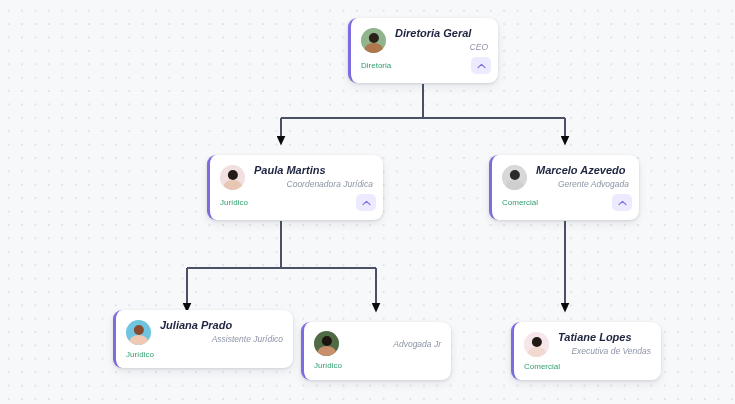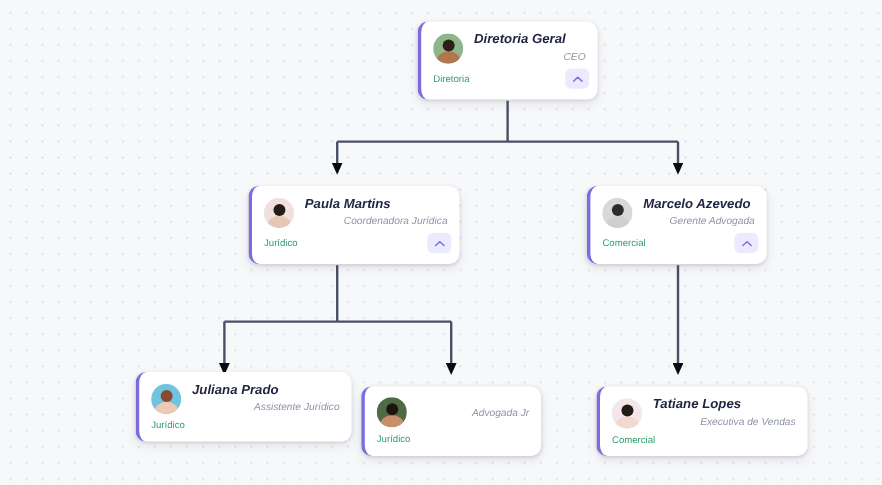--- a/index.html
+++ b/index.html
@@ -259,21 +259,21 @@
       </div>
       <div class="node-text">
         <div class="node-role">Advogada Jr</div>
       </div>
     </div>
     <div class="node-bottom">
       <span class="badge">Jurídico</span>
     </div>
   </div>
 
-  <div class="node leaf" id="node-5" style="left: 497px; top: 322px; width: 176px; height: 58px; border-left-color: rgb(124, 108, 224);">
+  <div class="node leaf" id="node-5" style="left: 511px; top: 322px; width: 150px; height: 58px; border-left-color: rgb(124, 108, 224);">
     <div class="node-top">
       <div class="avatar">
         <div class="bg" style="background: rgb(246, 230, 234);"></div>
           <div class="body" style="background: rgb(241, 217, 207);"></div>
           <div class="head" style="background: rgb(33, 26, 21);"></div>
       </div>
       <div class="node-text">
         <div class="node-name">Tatiane Lopes</div>
         <div class="node-role">Executiva de Vendas</div>
       </div>

